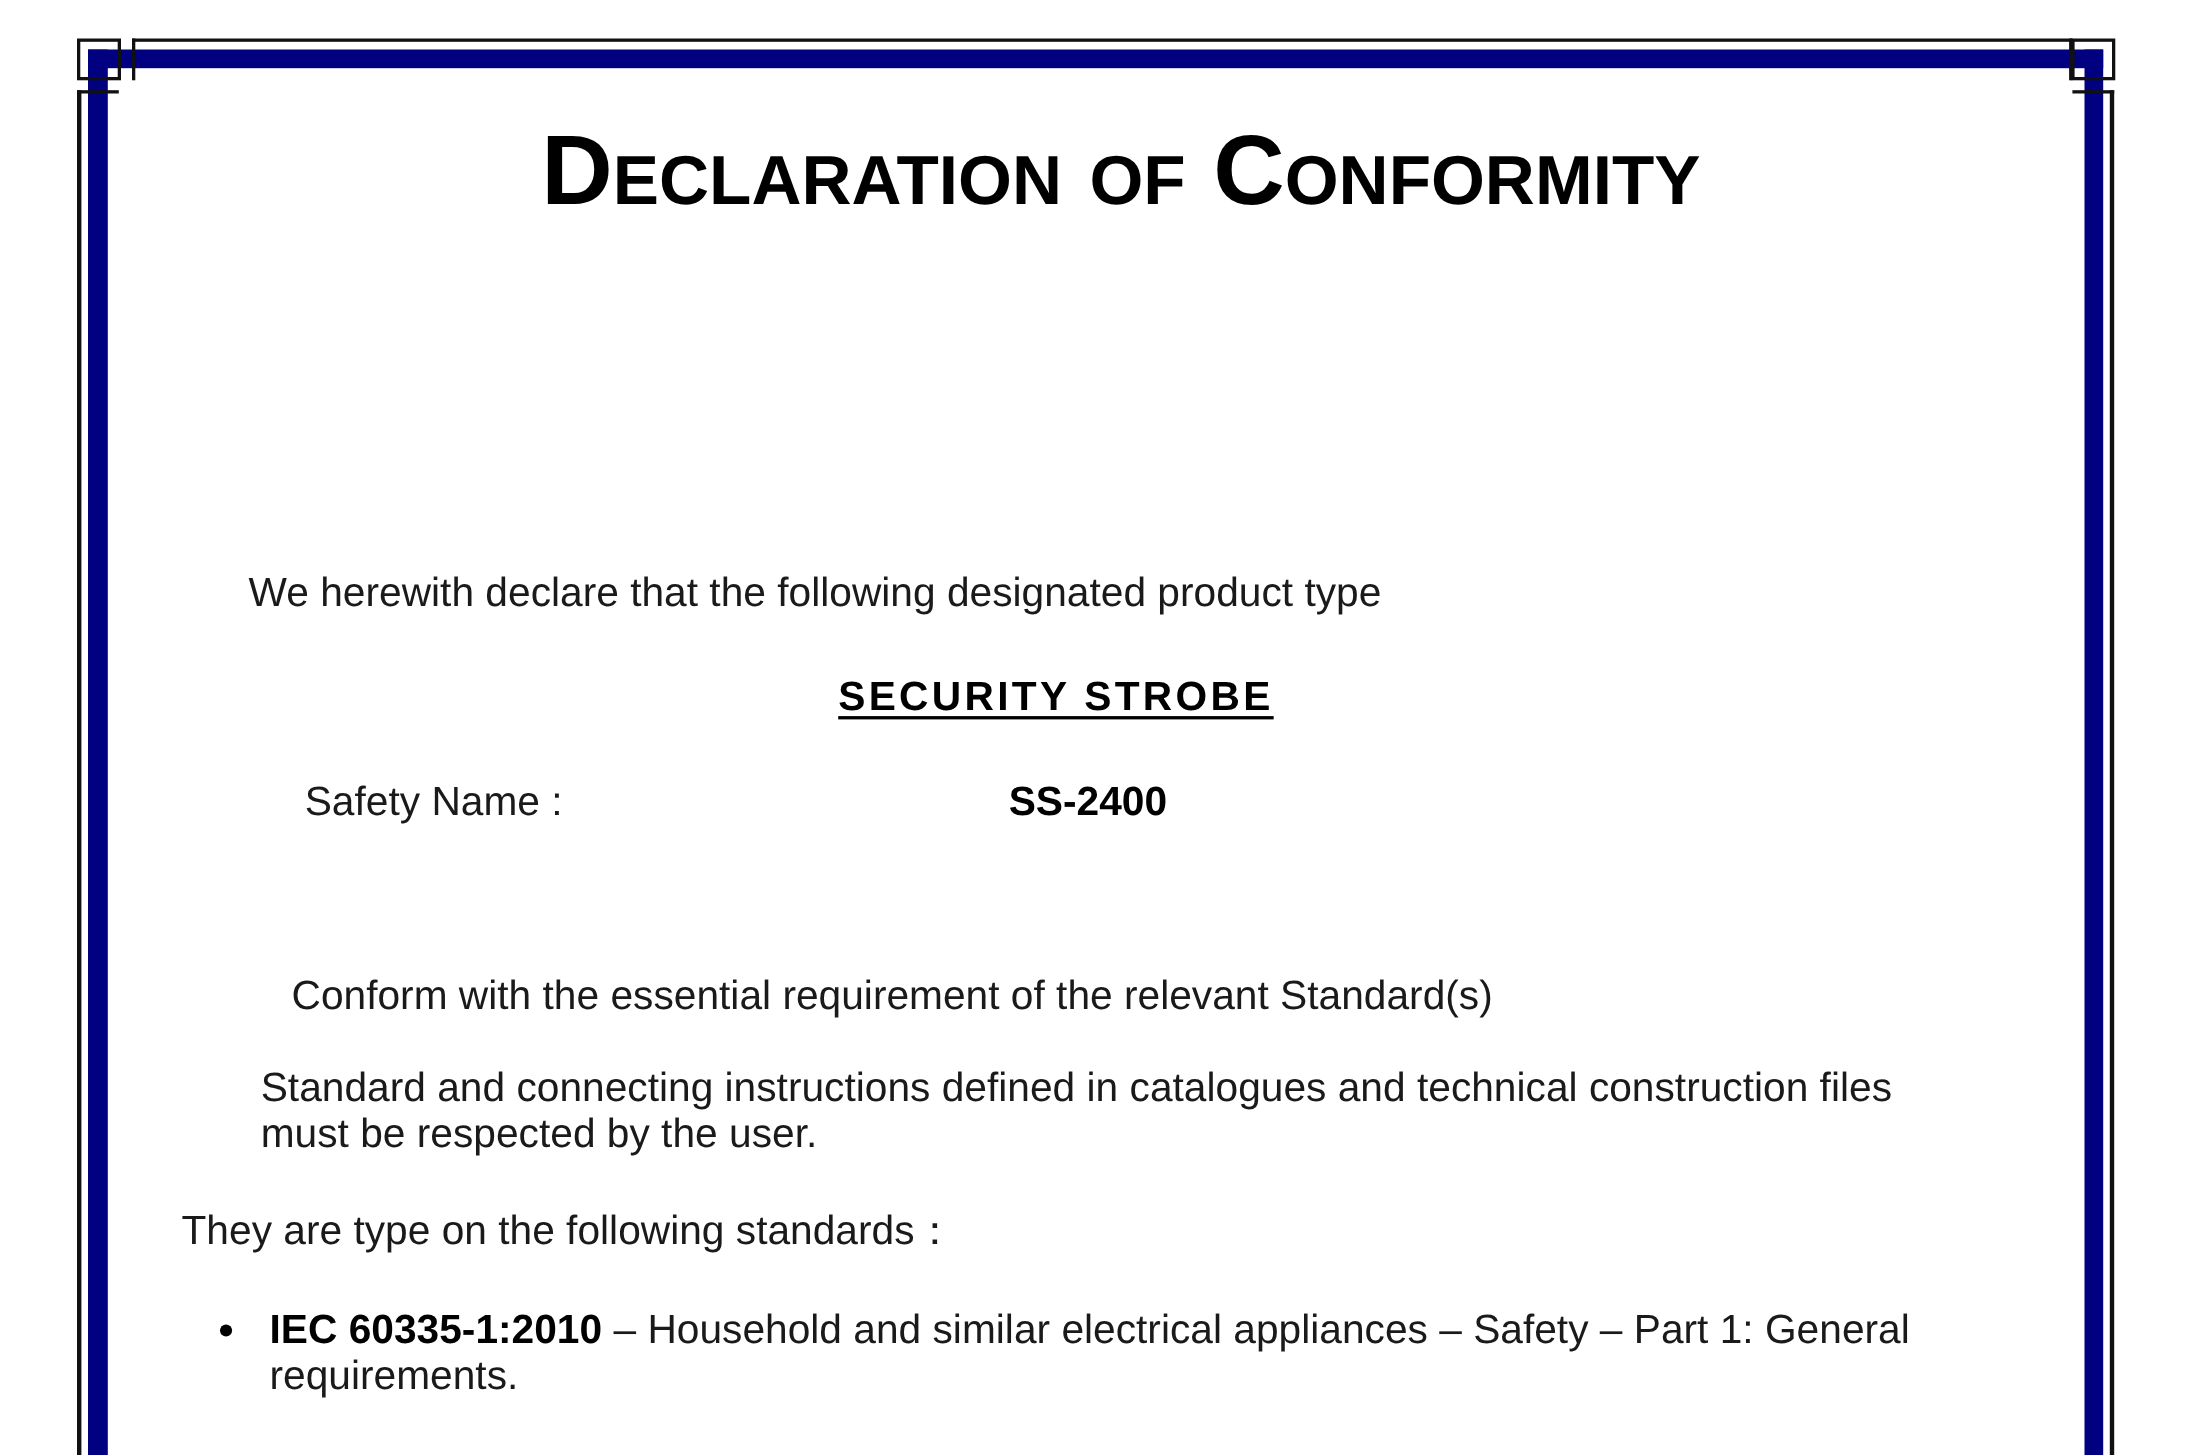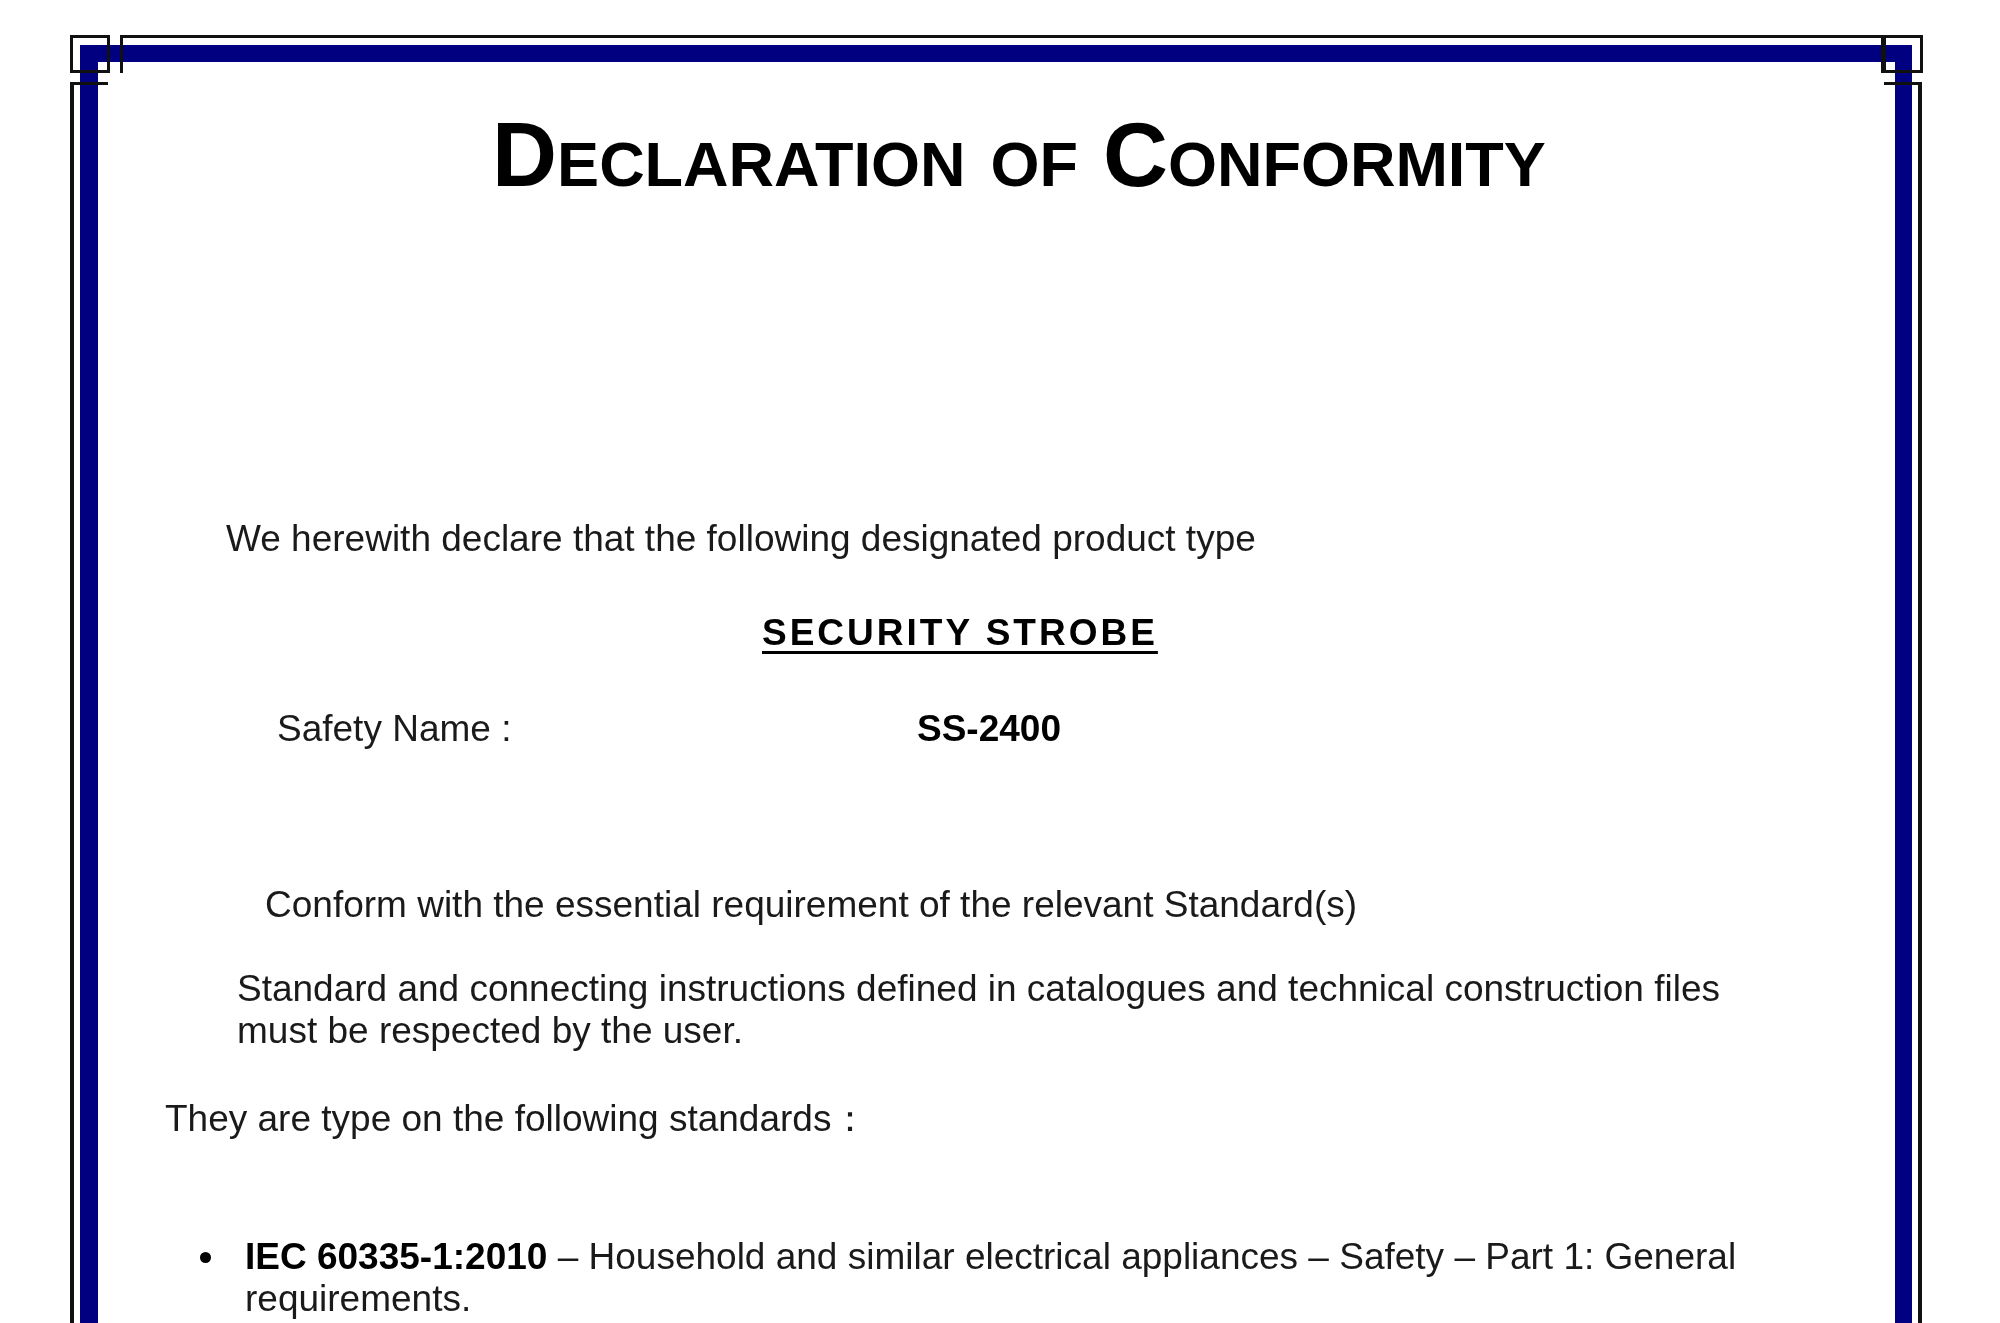--- a/index.html
+++ b/index.html
@@ -59,21 +59,21 @@
       font-size: 37px; font-weight: bold; letter-spacing: 3px;
       text-decoration: underline; text-decoration-thickness: 3px; text-underline-offset: 6px;
       color: #000;
     }
     .model-label  { left: 277px; top: 708px; }
     .model-value  { left: 917px; top: 708px; font-weight: bold; color: #000; }
     .conform      { left: 237px; top: 884px; margin-left: 28px; }
     .mounting     { left: 237px; top: 968px; white-space: normal; width: 1520px; }
     .based        { left: 165px; top: 1098px; }
 
-    .std-list { position: absolute; left: 245px; top: 1236px; width: 1540px; margin: 0; padding: 0; list-style: none; }
+    .std-list { position: absolute; left: 245px; top: 1188px; width: 1540px; margin: 0; padding: 0; list-style: none; }
     .std-item { position: relative; font-size: 37px; line-height: 42px; color: #1a1a1a; }
     .std-bullet {
       position: absolute; left: -45px; top: 16px;
       width: 11px; height: 11px; border-radius: 50%; background: #000;
     }
     .std-code { font-weight: bold; color: #000; }
   </style>
 </head>
 <body>
 

